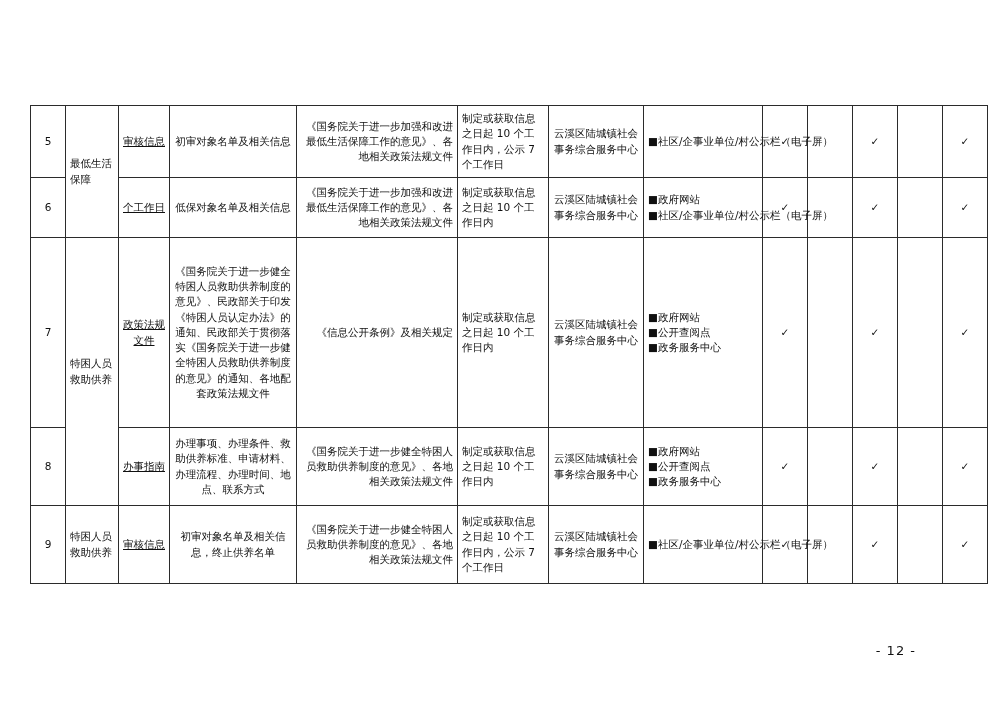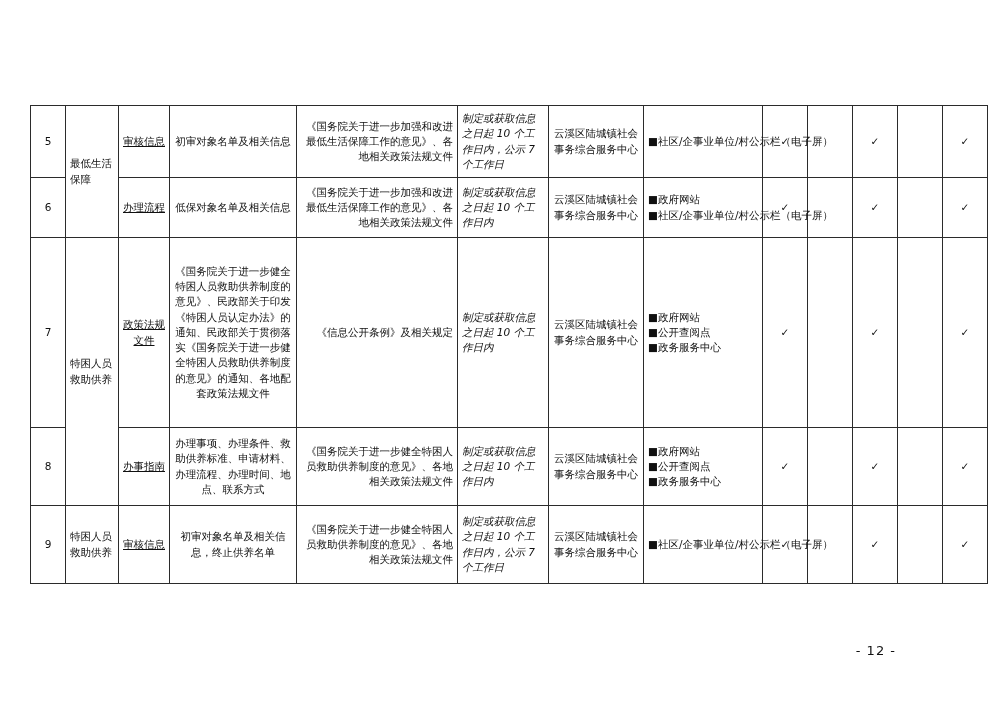--- a/index.html
+++ b/index.html
@@ -41,40 +41,40 @@
     font-size: 10.5px;
     line-height: 1.45;
     color: #101010;
     word-break: break-all;
   }
   td.c-no      { width: 26px;  text-align: center; }
   td.c-cat     { width: 44px;  text-align: left; }
   td.c-type    { width: 42px;  text-align: center; text-decoration: underline; }
   td.c-content { width: 118px; text-align: center; }
   td.c-basis   { width: 152px; text-align: right; }
-  td.c-time    { width: 82px;  text-align: left; font-style: italic; }
+  td.c-time    { width: 82px;  text-align: left; }
   td.c-org     { width: 86px;  text-align: center; }
   td.c-channel { width: 110px; text-align: left; }
   td.c-chk     { width: 36px;  text-align: center; }
   td.c-chk2    { width: 36px;  text-align: center; }
 
   .vtext {
     display: inline-block;
     line-height: 1.5;
   }
   .check {
     font-size: 13px;
     color: #111;
   }
   .chan-line {
     white-space: nowrap;
   }
   .pagenum {
     position: absolute;
-    right: 74px;
+    right: 54px;
     bottom: 48px;
     font-size: 13px;
     color: #111;
     letter-spacing: 1px;
   }
 </style>
 </head>
 <body>
 
 <div class="page">
@@ -98,21 +98,21 @@
           </td>
           <td class="c-chk check">✓</td>
           <td class="c-chk check"></td>
           <td class="c-chk check">✓</td>
           <td class="c-chk check"></td>
           <td class="c-chk2 check">✓</td>
         </tr>
 
         <tr style="height:60px;">
           <td class="c-no">6</td>
-          <td class="c-type">办理流程</td>
+          <td class="c-type">个工作日</td>
           <td class="c-content">低保对象名单及相关信息</td>
           <td class="c-basis">《国务院关于进一步加强和改进最低生活保障工作的意见》、各地相关政策法规文件</td>
           <td class="c-time">制定或获取信息之日起 10 个工作日内</td>
           <td class="c-org">云溪区陆城镇社会事务综合服务中心</td>
           <td class="c-channel">
             <div class="chan-line">■政府网站</div>
             <div class="chan-line">■社区/企事业单位/村公示栏（电子屏）</div>
           </td>
           <td class="c-chk check">✓</td>
           <td class="c-chk check"></td>

